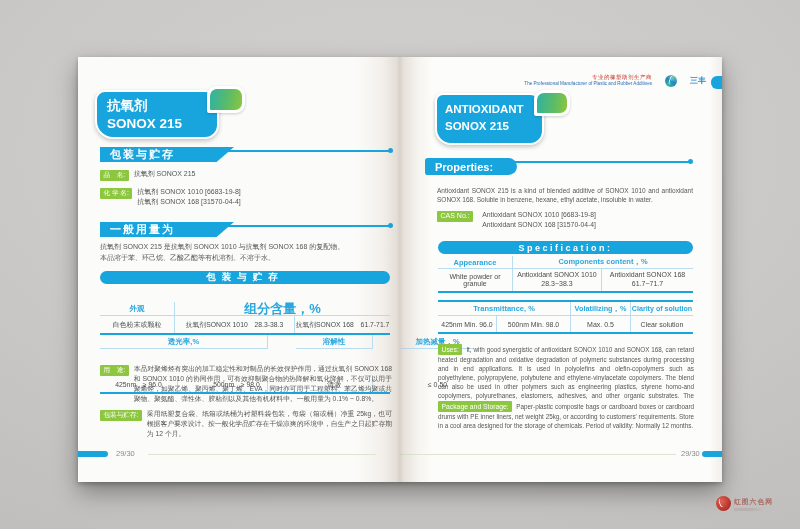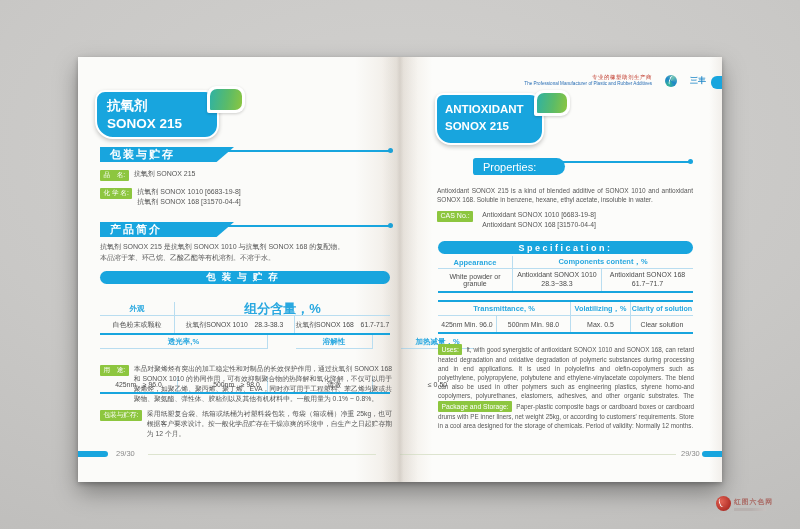--- a/index.html
+++ b/index.html
@@ -35,23 +35,23 @@
   .leaf-badge{position:absolute;background:#fff;border-radius:9px 9px 9px 2px;
     box-shadow:0 1px 3px rgba(0,0,0,.18);padding:3px;z-index:2;}
   .leaf-badge .leaf{width:100%;height:100%;border-radius:7px 7px 7px 1px;
     background:linear-gradient(100deg,#2fb2a4 0%,#5bbb68 55%,#8dc63f 100%);}
   .banner-cn{
     position:absolute;background:#18a5de;color:#fff;font-weight:bold;
     font-size:11px;letter-spacing:2px;display:flex;align-items:center;
     padding-left:10px;clip-path:polygon(0 0,100% 0,87% 100%,0 100%);z-index:2;
   }
   .banner-en{
-    position:absolute;background:#18a5de;color:#fff;font-weight:normal;
+    position:absolute;background:#18a5de;color:#fff;font-weight:bold;
     font-size:11px;display:flex;align-items:center;padding-left:10px;
-    border-radius:4px 12px 12px 4px;z-index:2;margin-left:48px;
+    border-radius:4px 12px 12px 4px;z-index:2;
   }
   .hline{position:absolute;height:1.5px;background:#18a5de;z-index:1;}
   .hline::after{content:"";position:absolute;right:-3px;top:-2px;width:5px;height:5px;border-radius:50%;background:#18a5de;}
   .gl{display:inline-block;background:#8dc63f;color:#fff;line-height:1.25;
     padding:1.5px 3.5px;border-radius:1px;white-space:nowrap;}
   .frow{position:absolute;display:flex;align-items:flex-start;z-index:1;}
   .frow .gl{flex:none;margin-right:5px;font-size:6.6px;margin-top:.5px;}
   .ftext{color:#555;}
   .para{position:absolute;color:#575757;text-align:justify;z-index:1;}
 
@@ -162,21 +162,21 @@
         <span class="ftext">抗氧剂 SONOX 215</span>
       </div>
       <div class="frow" style="left:22px;top:130px;font-size:7px;">
         <span class="gl">化 学 名:</span>
         <span class="ftext" style="line-height:1.45;">
           <div>抗氧剂 SONOX 1010 [6683-19-8]</div>
           <div>抗氧剂 SONOX 168 [31570-04-4]</div>
         </span>
       </div>
 
-      <div class="banner-cn" style="left:22px;top:165px;width:124px;height:15px;">产品简介</div>
+      <div class="banner-cn" style="left:22px;top:165px;width:124px;height:15px;">一般用量为</div>
       <div class="hline" style="left:140px;top:168px;width:172px;"></div>
 
       <div class="para" style="left:22px;top:185px;width:292px;font-size:7px;line-height:10.5px;text-align:left;">
         <div>抗氧剂 SONOX 215 是抗氧剂 SONOX 1010 与抗氧剂 SONOX 168 的复配物。</div>
         <div>本品溶于苯、环己烷、乙酸乙酯等有机溶剂。不溶于水。</div>
       </div>
 
       <div class="ctable" style="left:22px;top:214px;width:290px;">
         <div class="thead" style="height:13px;font-size:9.5px;letter-spacing:6px;">包装与贮存</div>
         <div class="tgrid" style="grid-template-columns:75px 120px 95px;margin-top:18px;">

